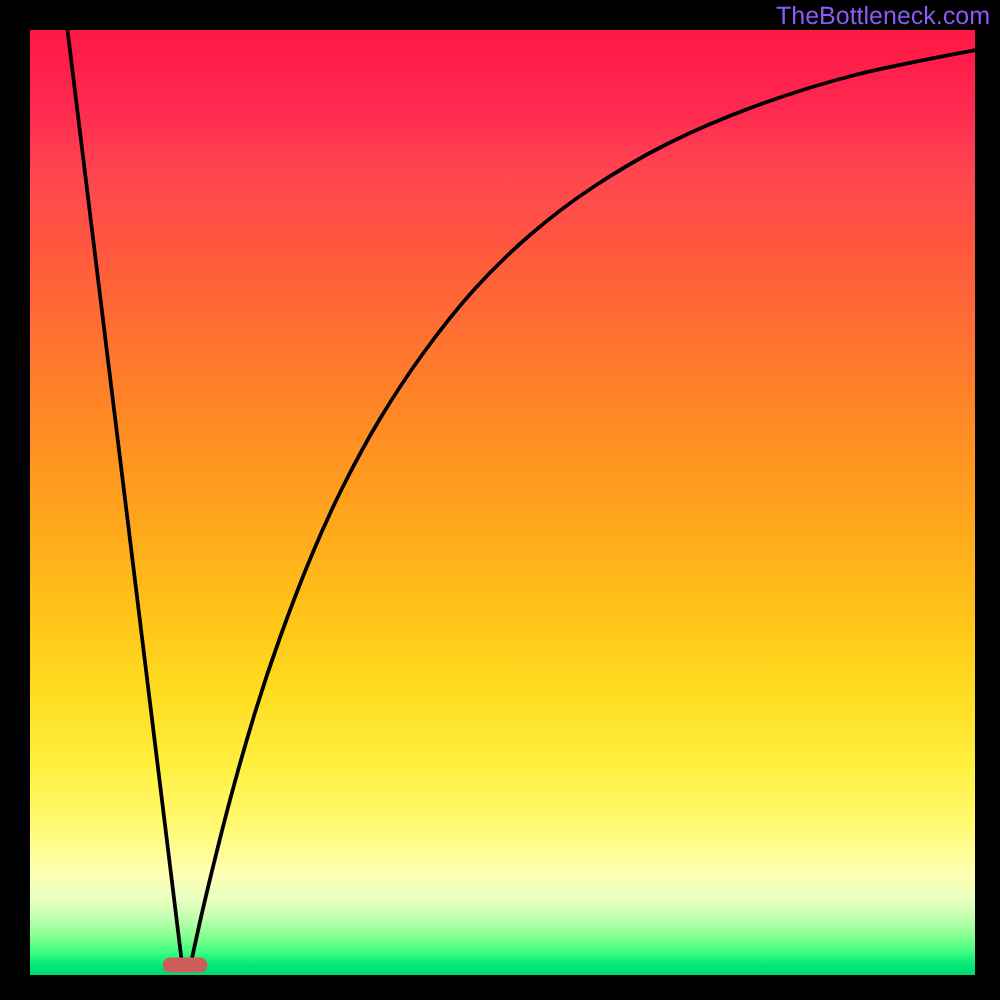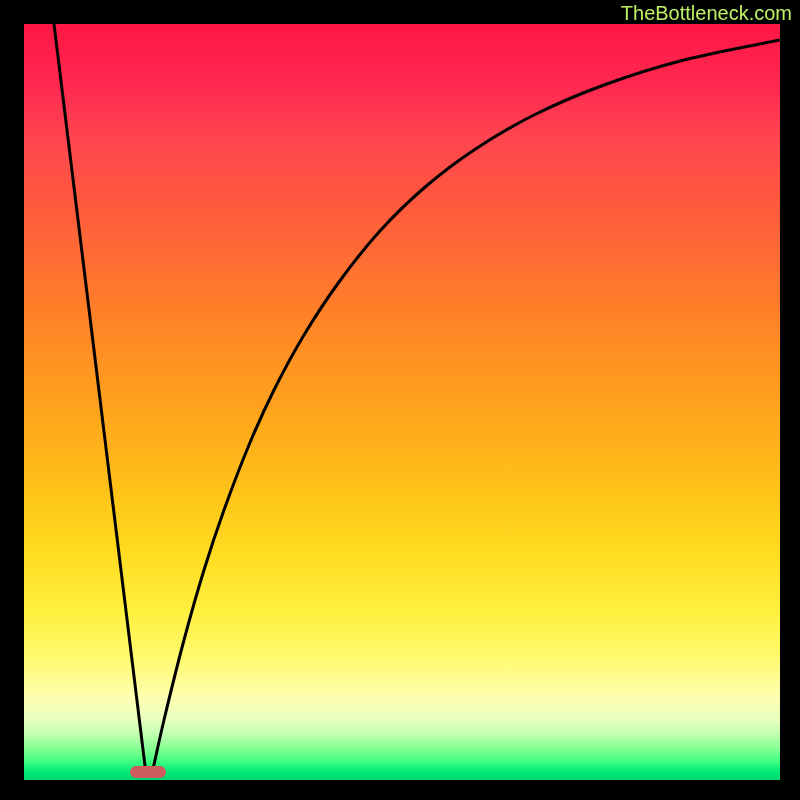--- a/index.html
+++ b/index.html
@@ -63,21 +63,21 @@
       height: 12px;
       background: #cd5c5c;
       border-radius: 6px;
       bottom: 2px;
       left: 106px;
     }
     .watermark {
       position: absolute;
       top: 2px;
       right: 8px;
-      color: #bef264;
+      color: #8b5cf6;
       font-size: 20px;
       font-family: Arial, sans-serif;
       z-index: 10;
     }
   </style>
 </head>
 <body>
 
 <div class="watermark">TheBottleneck.com</div>
 

